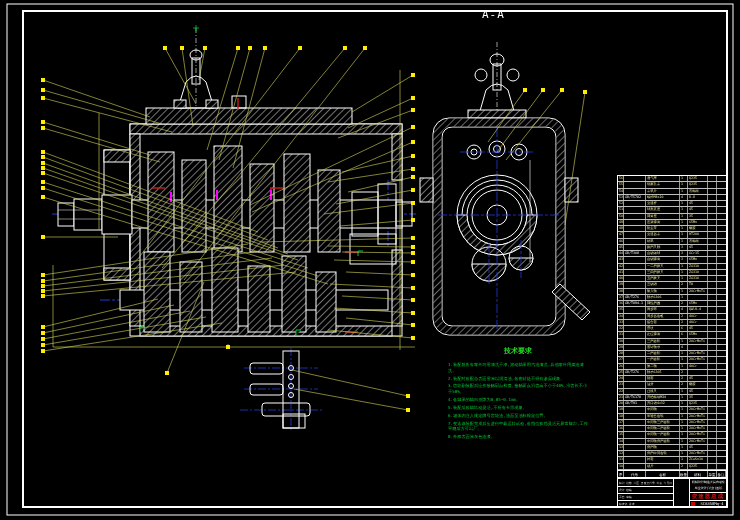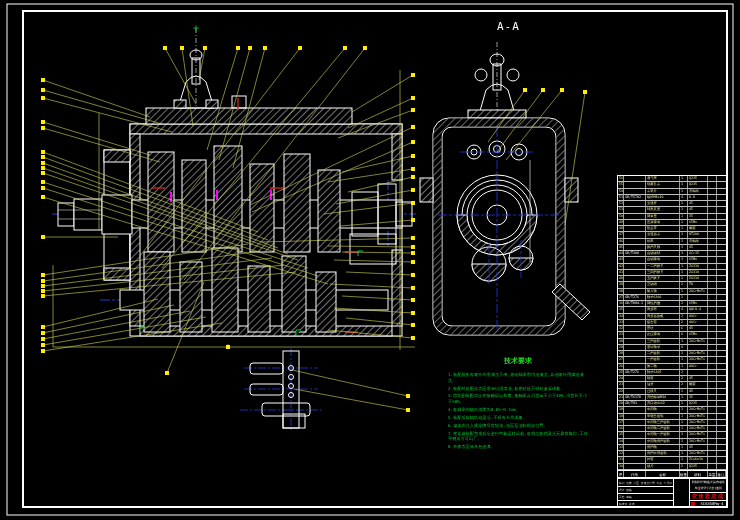--- a/index.html
+++ b/index.html
@@ -1,22 +1,22 @@
 <!DOCTYPE html>
 <html><head>
 <meta charset="utf-8">
 <style>
   html,body{margin:0;padding:0;background:#000;}
   #stage{position:relative;width:740px;height:520px;background:#000;overflow:hidden;
          font-family:"DejaVu Sans Mono",monospace;}
   svg{position:absolute;left:0;top:0;}
   .abs{position:absolute;}
-  #aa-label{left:482px;top:20px;color:#fff;font-size:11px;letter-spacing:1px;margin-left:15px;}
+  #aa-label{left:482px;top:8px;color:#fff;font-size:11px;letter-spacing:1px;}
   
-  #tech{left:448px;top:356px;width:140px;color:#00cc33;}
+  #tech{left:448px;top:346px;width:140px;color:#00cc33;}
   #tech-title{text-align:center;font-size:7px;font-weight:bold;color:#22dd22;margin-bottom:6px;}
   .tech-item{font-size:4.2px;line-height:1.35;margin-bottom:2.2px;}
   
   #bom{left:617px;top:175px;width:110px;height:303px;border:1px solid #fff;box-sizing:border-box;}
   #bom-rows{position:absolute;left:0;top:0;width:108px;height:294px;overflow:hidden;}
   .bom-row{display:grid;grid-template-columns:6px 22px 34px 8px 20px 9px 9px;height:5.25px;
            border-bottom:0.5px solid rgba(255,255,255,.75);}
   .bom-row span{font-size:3.3px;line-height:5px;color:#f0e8a0;overflow:hidden;white-space:nowrap;
                 border-right:0.5px solid rgba(255,255,255,.6);padding-left:1px;}
   .bom-row .code{color:#fff;}

